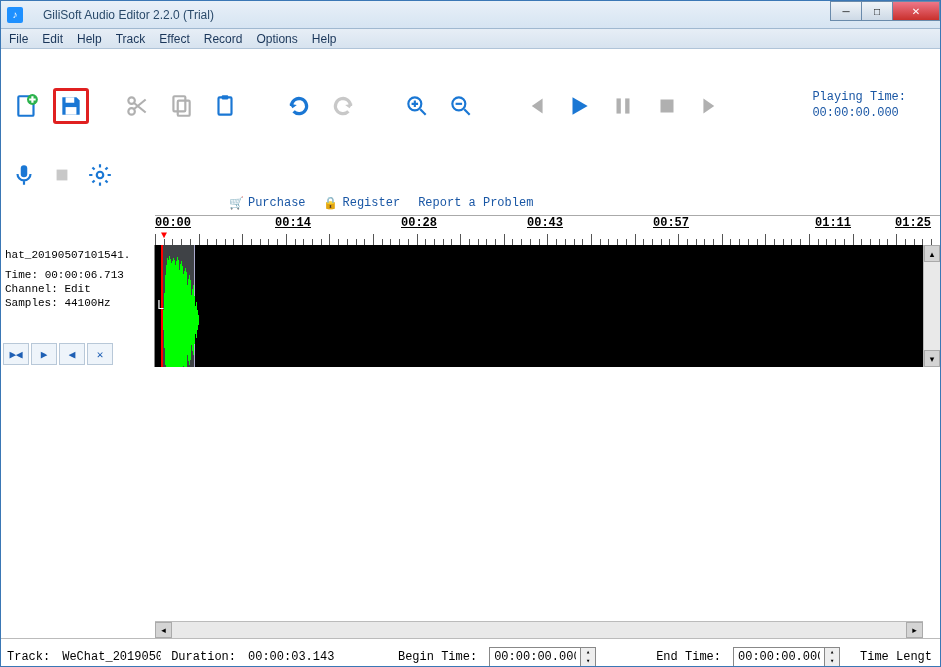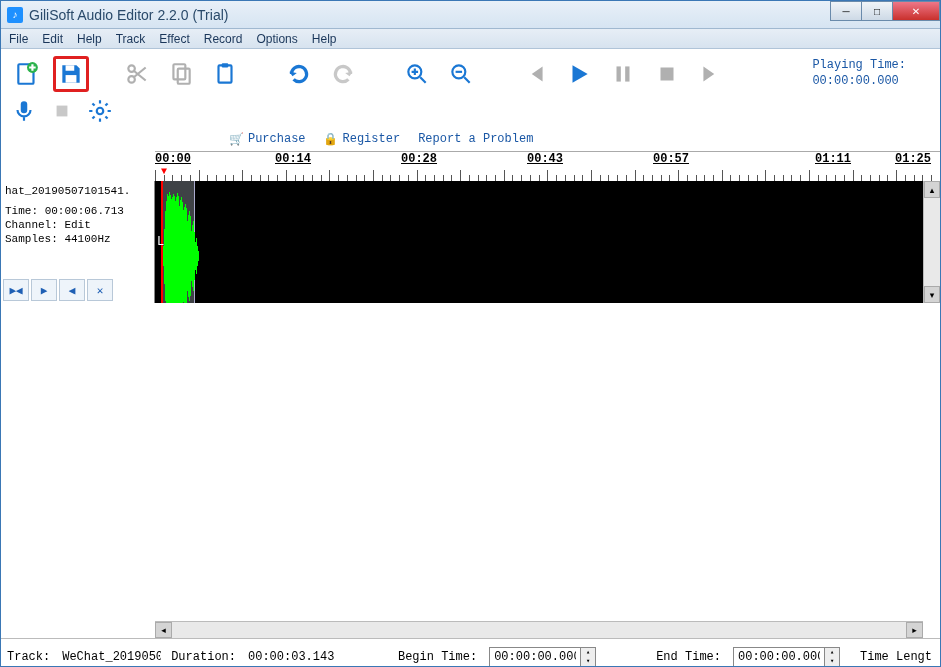--- a/index.html
+++ b/index.html
@@ -22,21 +22,21 @@
     padding-left: 6px;
   }
   .titlebar .app-icon {
     width: 16px; height: 16px;
     background: #1e90ff;
     border-radius: 2px;
     margin-right: 6px;
     display: flex; align-items:center; justify-content:center;
     color: white; font-size: 10px;
   }
-  .titlebar .title-text { color: #2a4a6a; font-size: 14px; flex: 1; }
+  .titlebar .title-text { color: #2a4a6a; font-size: 12px; flex: 1; margin-left: 14px; }
   .win-btns { display: flex; height: 100%; }
   .win-btn {
     width: 32px; height: 20px;
     display: flex; align-items: center; justify-content: center;
     border: 1px solid #698aab;
     background: linear-gradient(#f0f4f8,#cdd9e6);
     margin-left: -1px;
     font-size: 10px;
   }
   .win-btn.close { background: linear-gradient(#e78, #c9302c); color: white; width: 48px; }
@@ -46,21 +46,21 @@
     background: linear-gradient(#e7eef6,#d7e3ef);
     border-bottom: 1px solid #b0c4d8;
     display: flex; align-items: center;
     padding-left: 8px;
     gap: 14px;
     color: #1a365a;
   }
   .menubar span { cursor: default; }
   
   .toolbar { background: #fff; padding: 4px 8px 0 8px; }
-  .tool-row { display: flex; align-items: center; height: 42px; gap: 8px; }
+  .tool-row { display: flex; align-items: center; height: 42px; gap: 8px; margin-top: 32px; }
   .tool-btn {
     width: 36px; height: 36px;
     display: flex; align-items:center; justify-content:center;
     border-radius: 3px;
     position: relative;
   }
   .tool-btn.highlight { border: 3px solid #e02020; }
   .tool-btn svg { width: 26px; height: 26px; }
   .playing-time {
     margin-left: auto;

